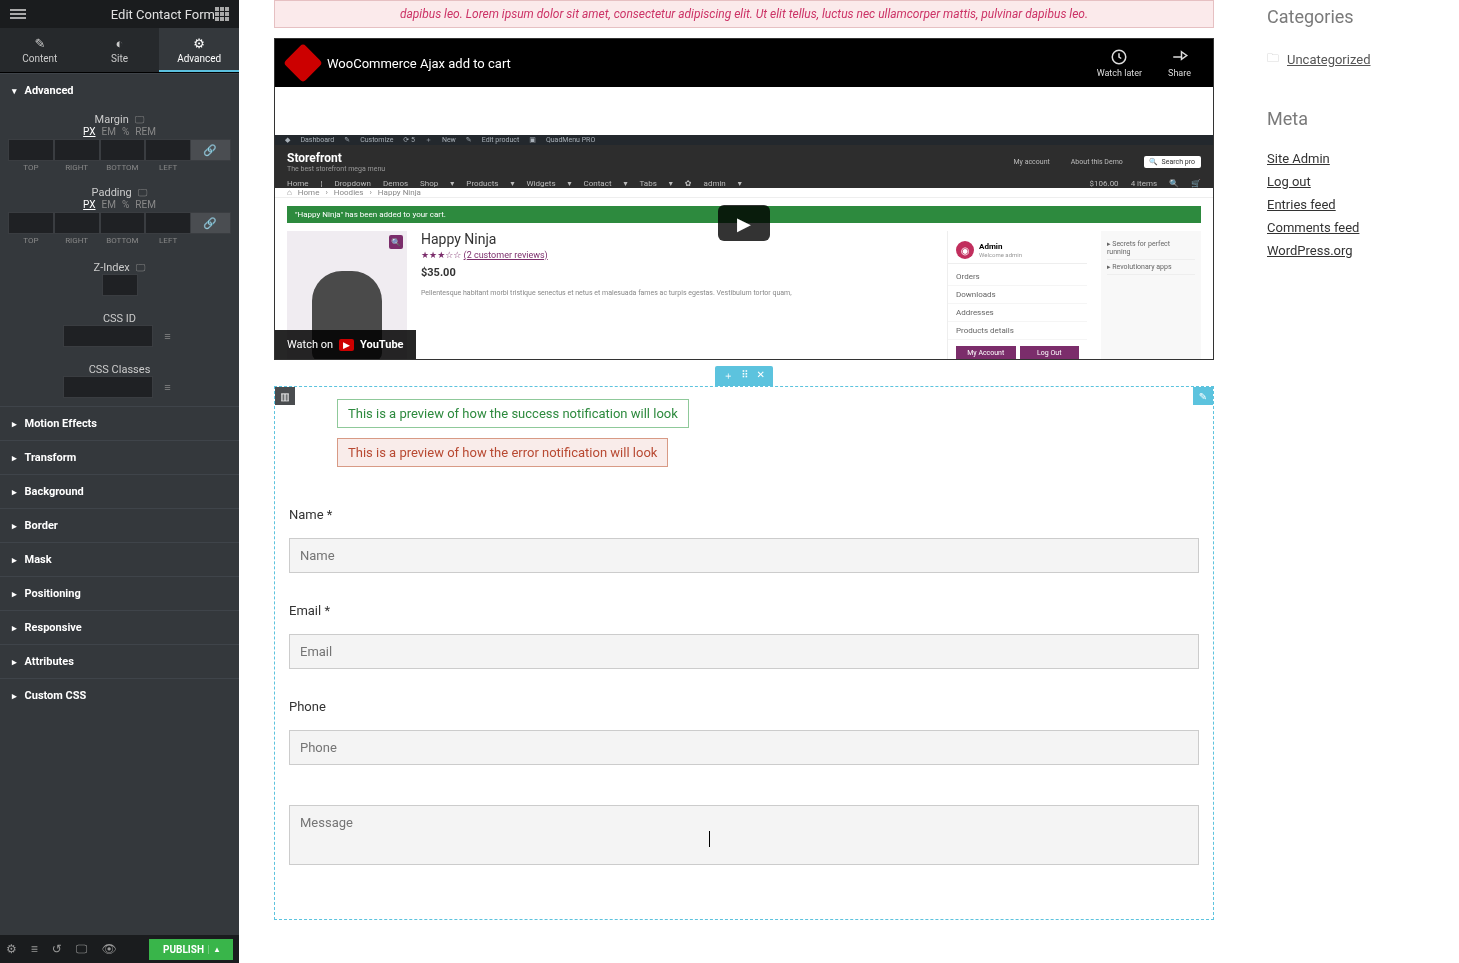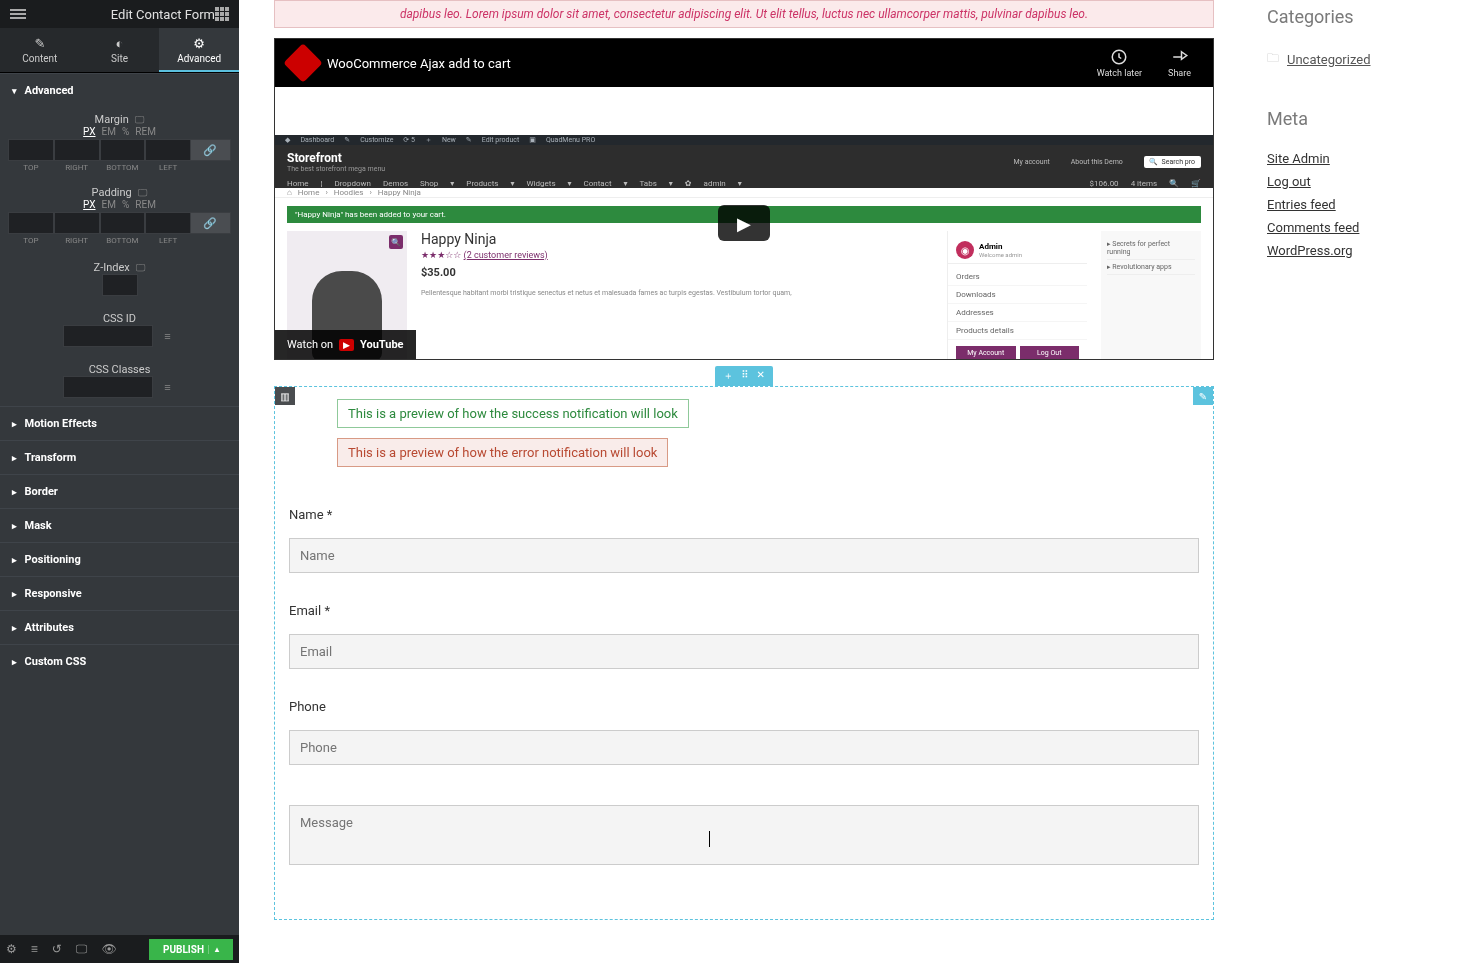--- a/index.html
+++ b/index.html
@@ -238,20 +238,24 @@
     </div>
   </div>
 
   <div class="panel-section-header">
       <span class="caret"></span>
       <span>Motion Effects</span>
     </div>
   <div class="panel-section-header">
       <span class="caret"></span>
       <span>Transform</span>
+    </div>
+  <div class="panel-section-header">
+      <span class="caret"></span>
+      <span>Background</span>
     </div>
   <div class="panel-section-header">
       <span class="caret"></span>
       <span>Border</span>
     </div>
   <div class="panel-section-header">
       <span class="caret"></span>
       <span>Mask</span>
     </div>
   <div class="panel-section-header">

